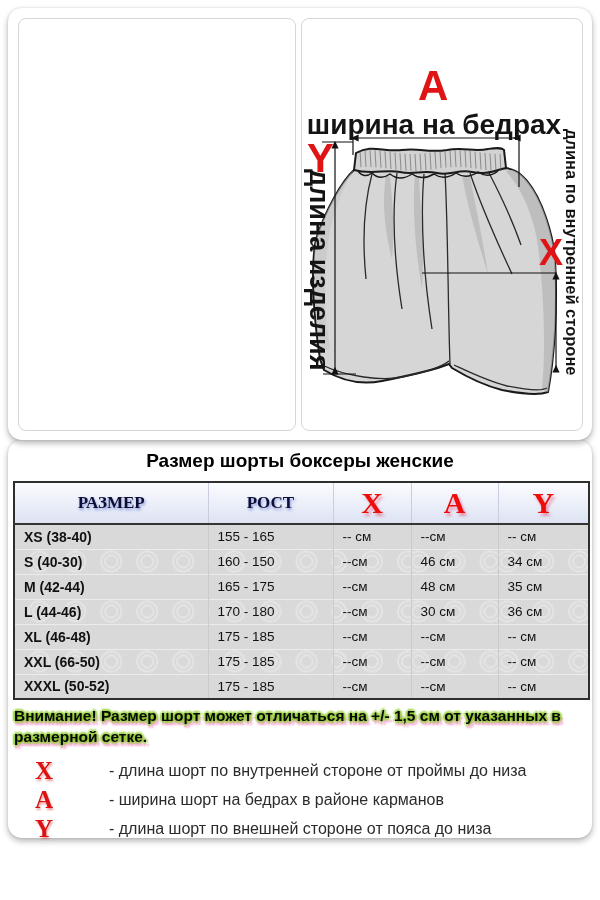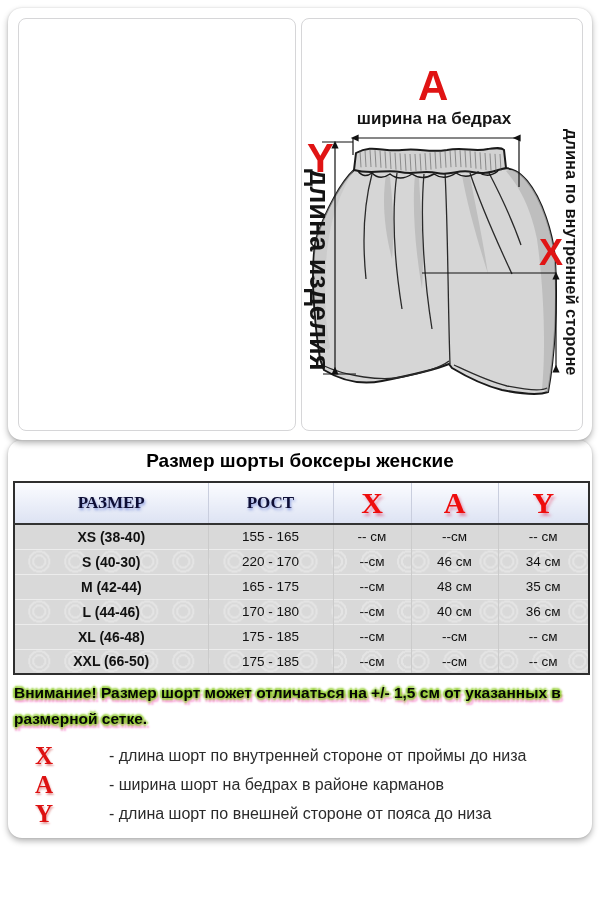--- a/index.html
+++ b/index.html
@@ -15,50 +15,50 @@
   .panel { position:absolute; top:10px; background:#ffffff; border:1px solid #d6d6d8; border-radius:8px; }
   .panel-left  { left:10px;  width:278px; height:413px; }
   .panel-right { left:293px; width:282px; height:413px; overflow:hidden; }
 
   
   .dletter { position:absolute; color:#e01414; font-weight:bold; line-height:1; z-index:3; }
   .dl-a { left:116px; top:46px;  font-size:42px; }
   .dl-y { left:5px;   top:119px; font-size:40px; }
   .dl-x { left:237px; top:216px; font-size:36px; }
   .dlabel { position:absolute; color:#141414; font-weight:bold; z-index:3; }
-  .lbl-a { left:4px; top:90px; width:256px; text-align:center; font-size:17px; }
+  .lbl-a { left:4px; top:90px; width:256px; text-align:center; font-size:28px; }
   .lbl-y { left:1px; top:150px; height:256px; font-size:27px; writing-mode:vertical-rl; }
   .lbl-x { right:1px; top:110px; height:296px; font-size:16.5px; writing-mode:vertical-rl; }
 
   .diagram-svg { position:absolute; left:0; top:0; width:280px; height:411px; z-index:2; }
 
   
   .title { margin-top:10px; text-align:center; font-size:19px; font-weight:bold; color:#000; }
 
   table.size-table { width:575px; margin:9px 0 0 5px; border-collapse:collapse; table-layout:fixed;
                      border:2px solid #2e2e2e; }
   .size-table col.c-size { width:194px; } .size-table col.c-rost { width:125px; }
   .size-table col.c-x { width:78px; } .size-table col.c-a { width:87px; } .size-table col.c-y { width:91px; }
   .size-table thead th { height:42px; background:linear-gradient(#fbfcff,#dde3f3);
                          border-bottom:2px solid #333; border-left:1px solid #c9cede; vertical-align:middle; }
   .size-table thead th:first-child { border-left:none; }
   th.h-text { font-family:"Liberation Serif","DejaVu Serif",serif; font-size:17px; font-weight:bold;
               color:#0e0e35; text-shadow:1px 2px 3px rgba(120,140,220,.85);margin-left:23px; }
   th.h-letter { font-family:"Liberation Serif","DejaVu Serif",serif; font-size:30px; font-weight:bold;
                 color:#ee0d0d; text-shadow:2px 3px 3px rgba(225,70,110,.55); line-height:1; }
-  .size-table tbody td { height:25px; text-align:center; vertical-align:middle; font-size:13.5px; color:#111;
-                         background:#d9d9d9; border-top:1px solid #ececec; border-left:1px solid #cbcbcb; }
+  .size-table tbody td { height:25px; text-align:left; vertical-align:middle; font-size:13.5px; color:#111;
+                         background:#d9d9d9; border-top:1px solid #ececec; border-left:1px solid #cbcbcb;padding-left:9px; }
   .size-table tbody td:first-child { border-left:none; font-weight:bold; font-size:14px; }
   .size-table tbody tr.alt td {
       background-color:#d9d9d9;
       background-image:radial-gradient(circle, rgba(232,232,232,0) 0 5px, #e4e4e4 5px 7px,
                         rgba(232,232,232,0) 7px 9px, #e4e4e4 9px 11px, rgba(232,232,232,0) 11px);
       background-size:36px 36px; background-position:center; }
 
-  .warning { margin:5px 0 0 6px; width:560px; font-size:15.5px; font-weight:bold; line-height:26px; color:#060606;
+  .warning { margin:5px 0 0 6px; width:560px; font-size:15.5px; font-weight:bold; line-height:21px; color:#060606;
              text-shadow:0 -2px 2px #90cc2e, -2px 0 2px #90cc2e, 2px 0 2px #90cc2e, 0 2px 2px #90cc2e,
                          0 4px 2px #fbaade, 3px 4px 2px #fbaade; }
 
   .legend { margin:9px 0 0 27px; }
   .legend-item { height:29px; display:flex; align-items:center; }
   .legend-letter { display:inline-block; width:30px; font-family:"Liberation Serif","DejaVu Serif",serif;
                    font-size:25px; font-weight:bold; color:#dd1111; line-height:1;
                    text-shadow:1px 2px 2px rgba(200,40,40,.45); }
   .legend-text { font-size:16px; color:#2b2b2b;margin-left:44px; }
 </style>
@@ -191,48 +191,55 @@
       <tbody>
           <tr>
             <td>XS (38-40)</td>
             <td>155 - 165</td>
             <td>-- см</td>
             <td>--см</td>
             <td>-- см</td>
           </tr>
           <tr class="alt">
             <td>S (40-30)</td>
-            <td>220 - 170</td>
+            <td>160 - 150</td>
             <td>--см</td>
             <td>46 см</td>
             <td>34 см</td>
           </tr>
           <tr>
             <td>M (42-44)</td>
             <td>165 - 175</td>
             <td>--см</td>
             <td>48 см</td>
             <td>35 см</td>
           </tr>
           <tr class="alt">
             <td>L (44-46)</td>
             <td>170 - 180</td>
             <td>--см</td>
-            <td>40 см</td>
+            <td>30 см</td>
             <td>36 см</td>
           </tr>
           <tr>
             <td>XL (46-48)</td>
             <td>175 - 185</td>
             <td>--см</td>
             <td>--см</td>
             <td>-- см</td>
           </tr>
           <tr class="alt">
             <td>XXL (66-50)</td>
+            <td>175 - 185</td>
+            <td>--см</td>
+            <td>--см</td>
+            <td>-- см</td>
+          </tr>
+          <tr>
+            <td>XXXL (50-52)</td>
             <td>175 - 185</td>
             <td>--см</td>
             <td>--см</td>
             <td>-- см</td>
           </tr>
         </tbody>
     </table>
 
     <div class="warning">Внимание! Размер шорт может отличаться на +/- 1,5 см от указанных в размерной сетке.</div>
 

